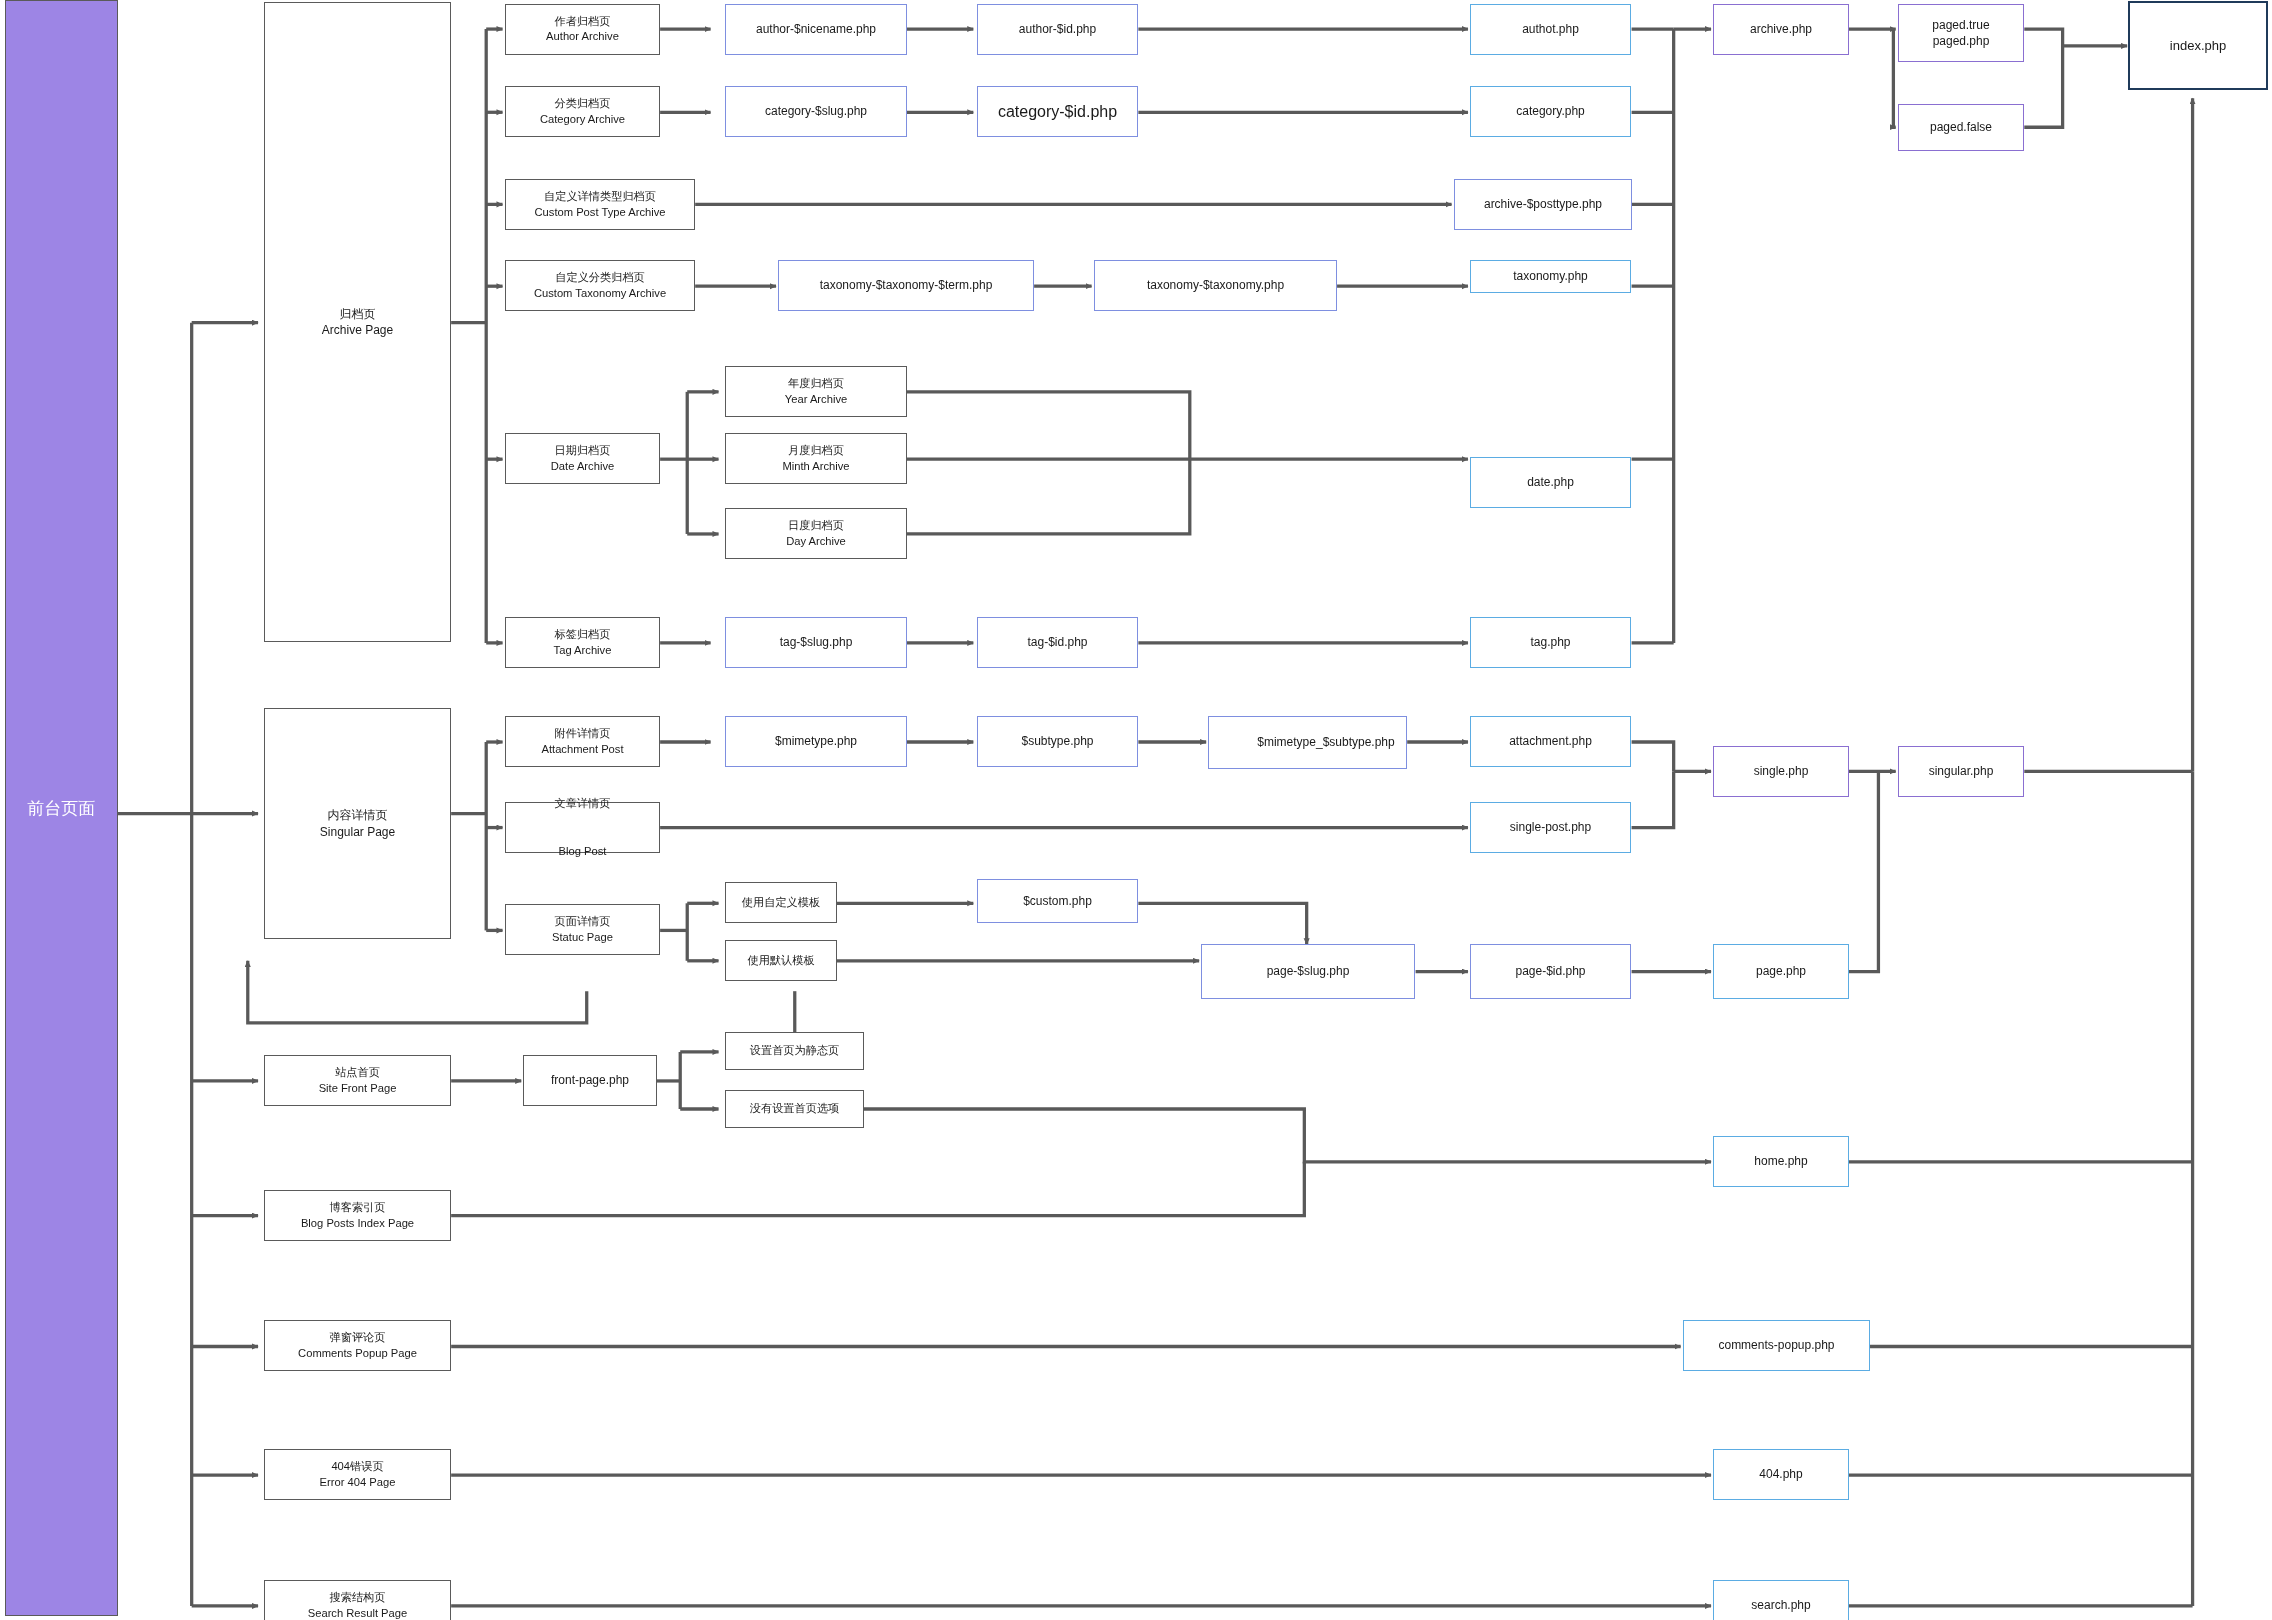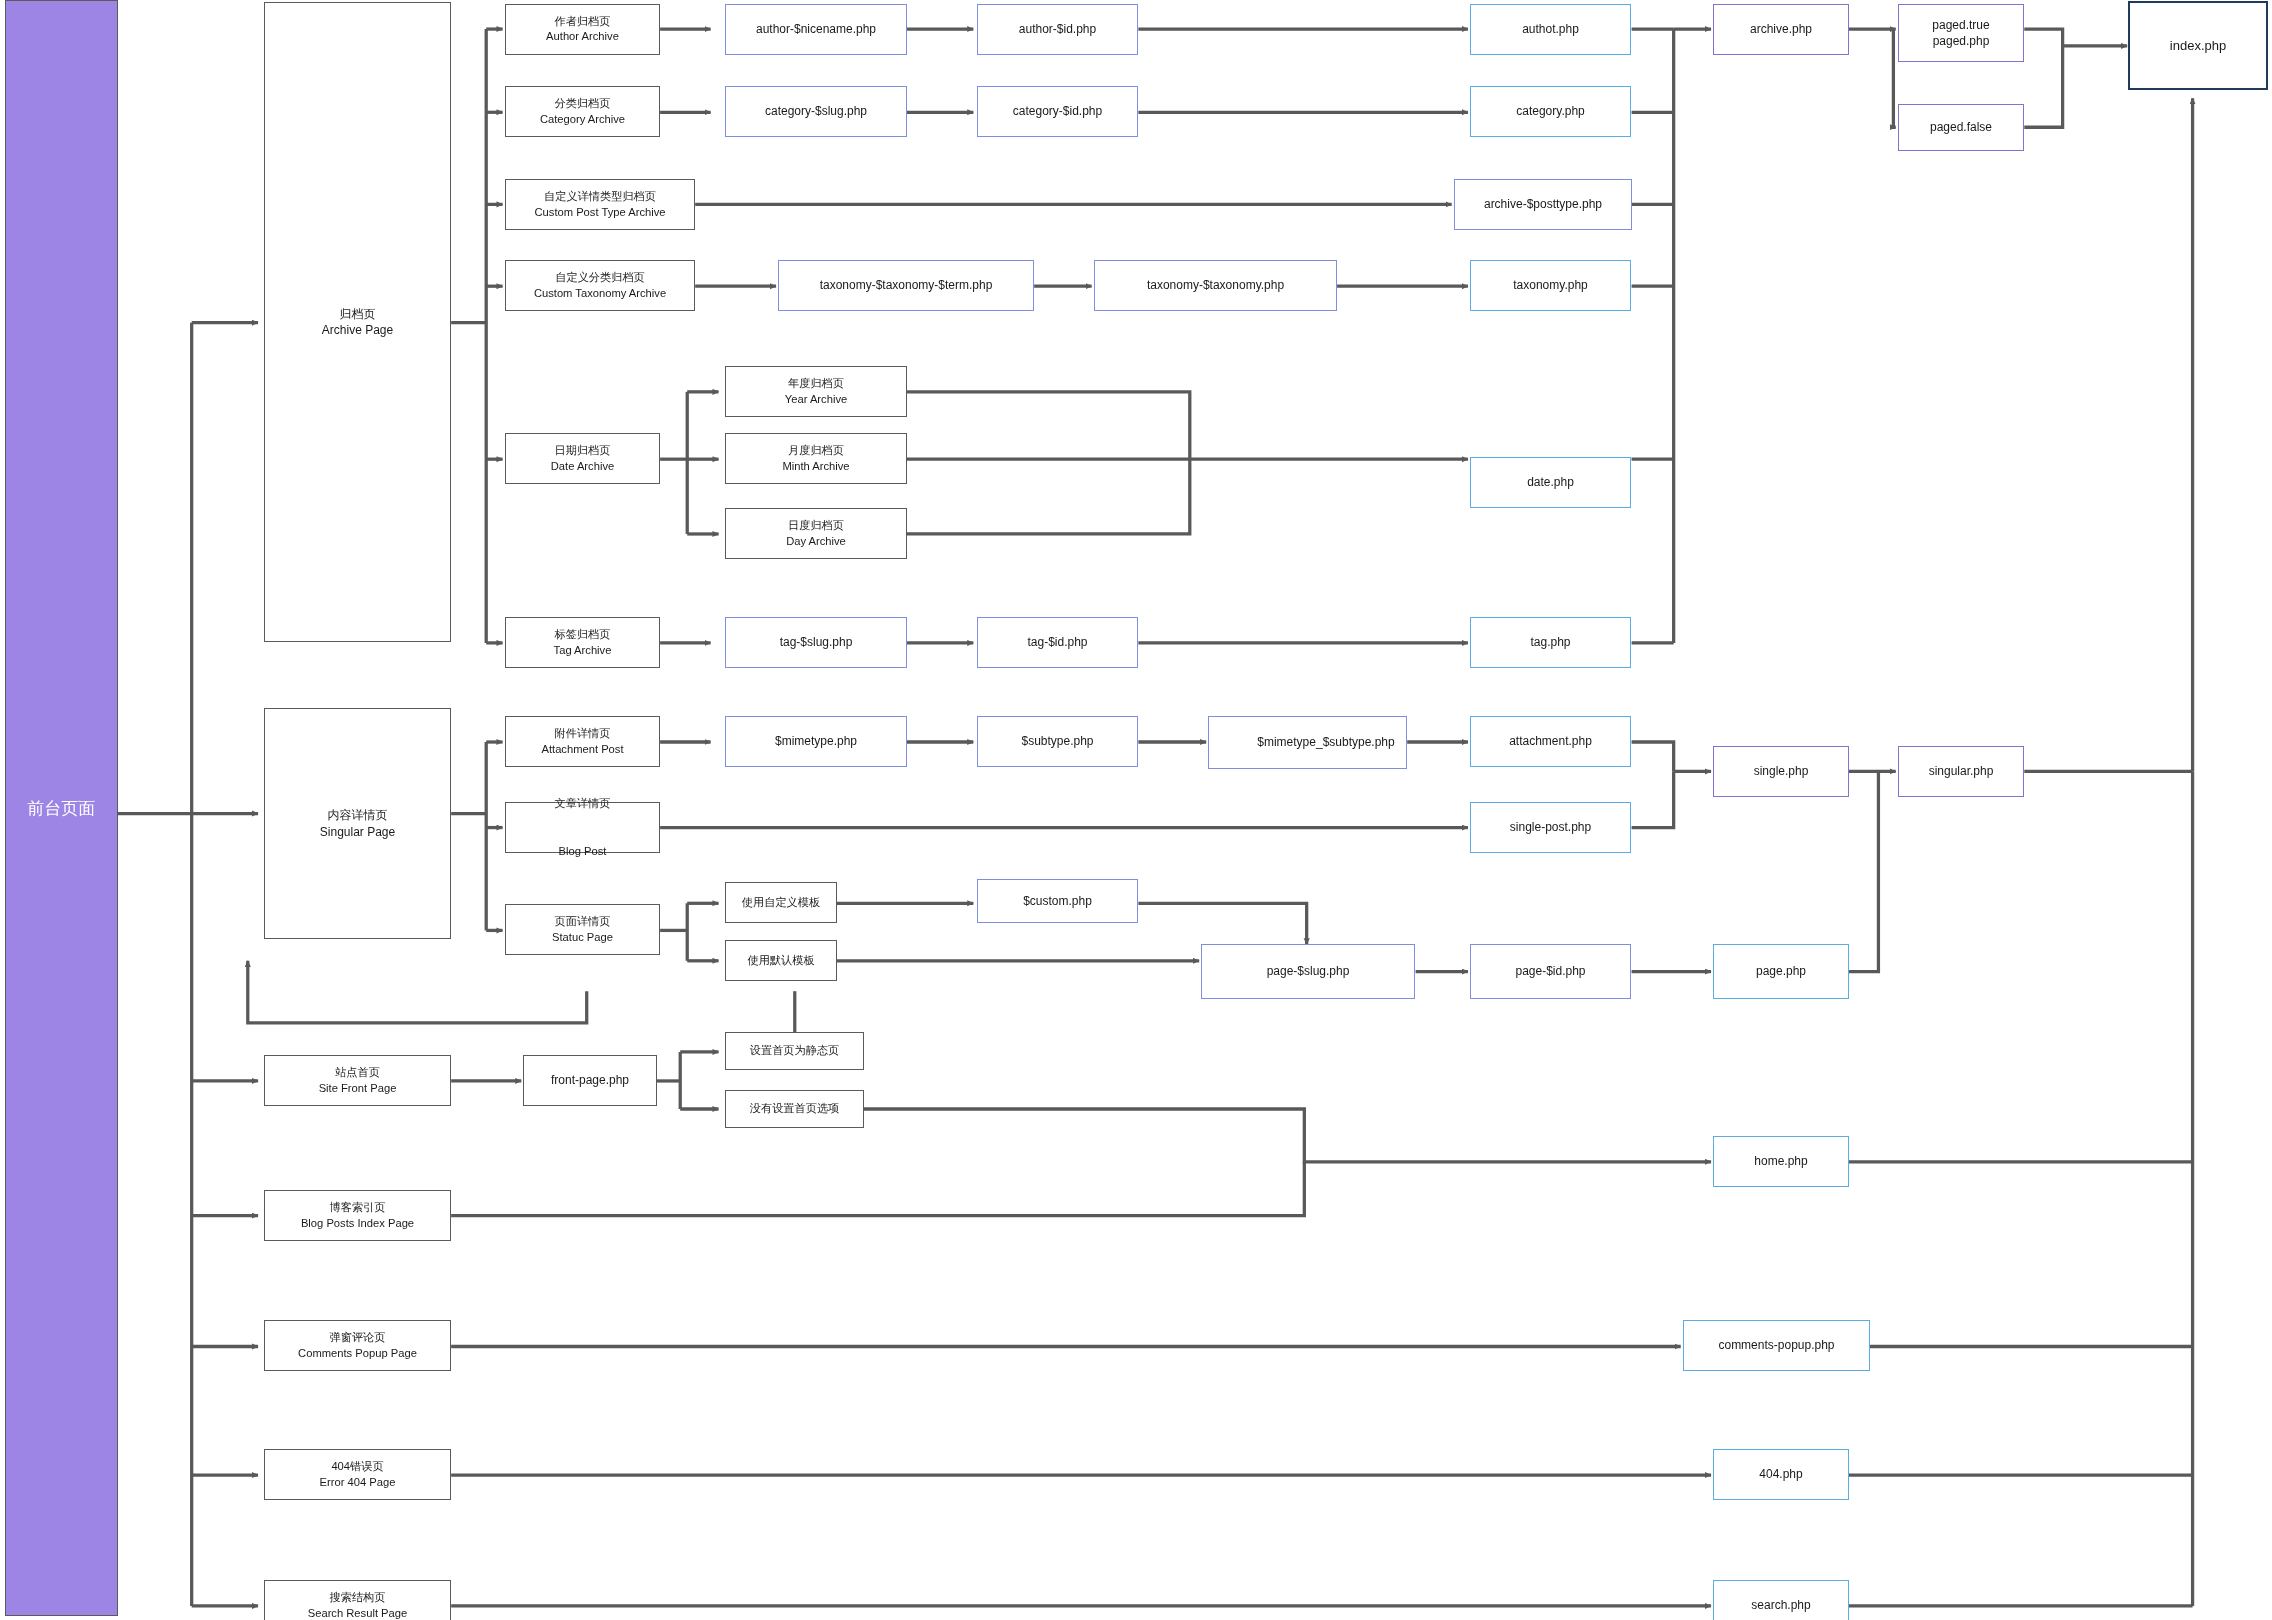--- a/index.html
+++ b/index.html
@@ -251,40 +251,40 @@
   <div class="bx b-peri" style="left:778px;top:260px;width:256px;height:51px;font-size:12px;">
     <span class="ln">taxonomy-$taxonomy-$term.php</span>
   </div>
   <div class="bx b-peri" style="left:725px;top:617px;width:182px;height:51px;font-size:12px;">
     <span class="ln">tag-$slug.php</span>
   </div>
 
   <div class="bx b-peri" style="left:977px;top:3.7px;width:161px;height:51px;font-size:12px;">
     <span class="ln">author-$id.php</span>
   </div>
-  <div class="bx b-peri" style="left:977px;top:86px;width:161px;height:51px;font-size:12px;">
+  <div class="bx b-peri" style="left:977px;top:86px;width:161px;height:51px;font-size:16px;">
     <span class="ln">category-$id.php</span>
   </div>
   <div class="bx b-peri" style="left:1094px;top:260px;width:243px;height:51px;font-size:12px;">
     <span class="ln">taxonomy-$taxonomy.php</span>
   </div>
   <div class="bx b-peri" style="left:977px;top:617px;width:161px;height:51px;font-size:12px;">
     <span class="ln">tag-$id.php</span>
   </div>
 
   <div class="bx b-lblue" style="left:1470px;top:3.7px;width:161px;height:51px;font-size:12px;">
     <span class="ln">authot.php</span>
   </div>
   <div class="bx b-lblue" style="left:1470px;top:86px;width:161px;height:51px;font-size:12px;">
     <span class="ln">category.php</span>
   </div>
   <div class="bx b-peri" style="left:1454px;top:179px;width:178px;height:51px;font-size:12px;">
     <span class="ln">archive-$posttype.php</span>
   </div>
-  <div class="bx b-lblue" style="left:1470px;top:260px;width:161px;height:51px;font-size:12px;">
+  <div class="bx b-lblue" style="left:1470px;top:260px;width:161px;height:33px;font-size:12px;">
     <span class="ln">taxonomy.php</span>
   </div>
   <div class="bx b-lblue" style="left:1470px;top:433px;width:161px;height:51px;font-size:12px;margin-top:24px;">
     <span class="ln">date.php</span>
   </div>
   <div class="bx b-lblue" style="left:1470px;top:617px;width:161px;height:51px;font-size:12px;">
     <span class="ln">tag.php</span>
   </div>
 
   <div class="bx b-purple" style="left:1713px;top:3.7px;width:136px;height:51px;font-size:12px;">

